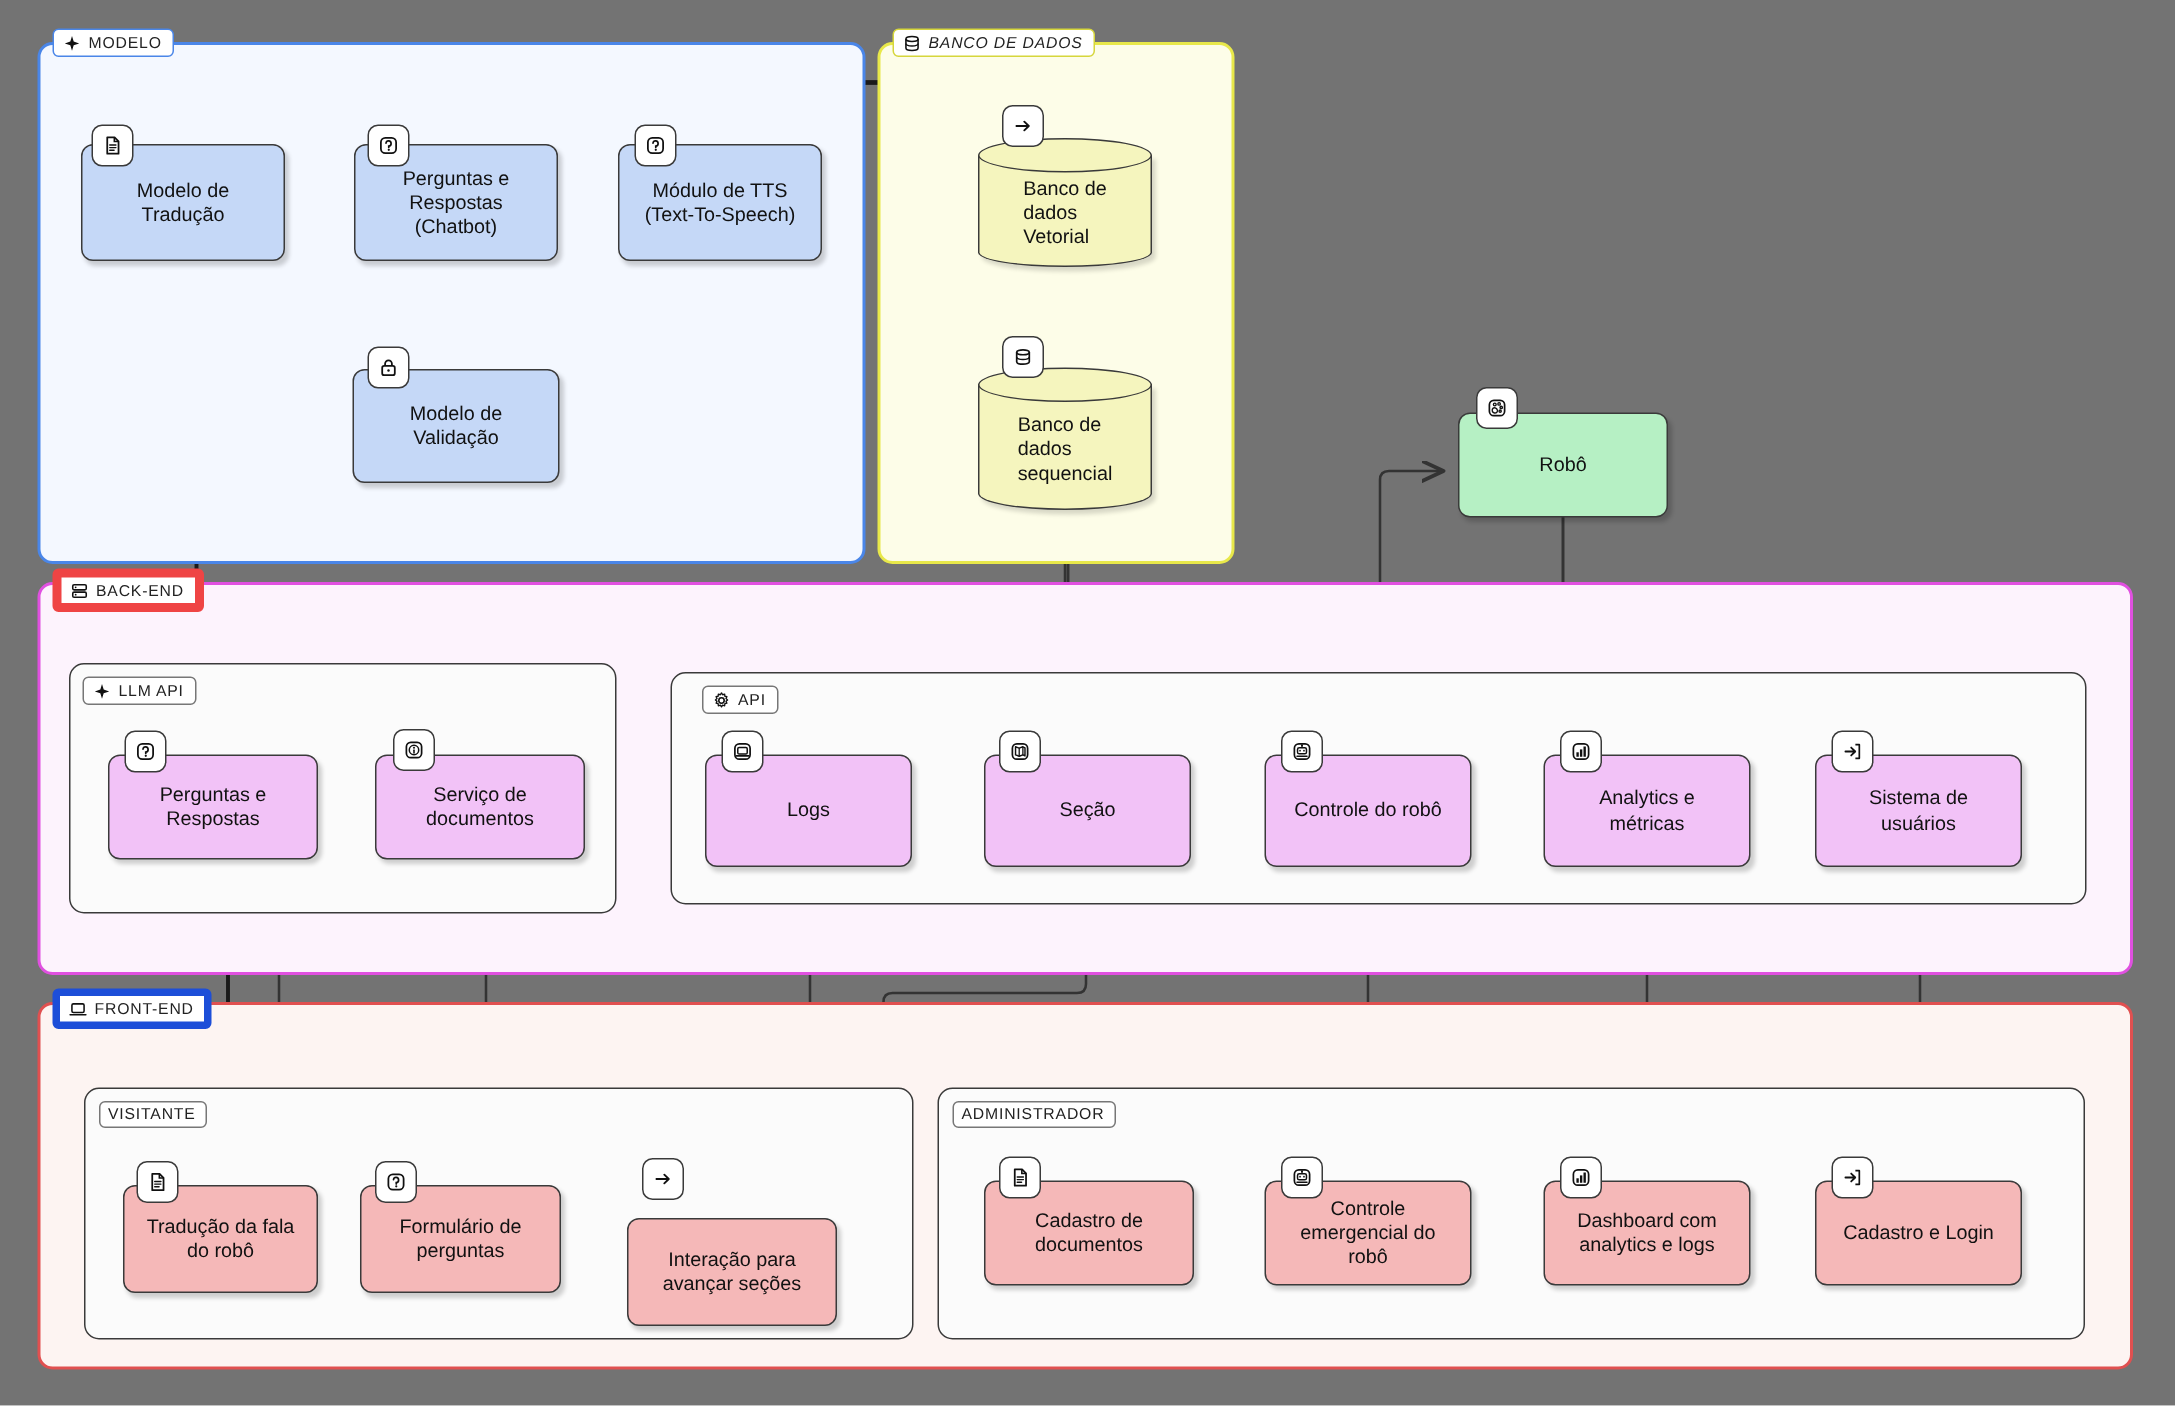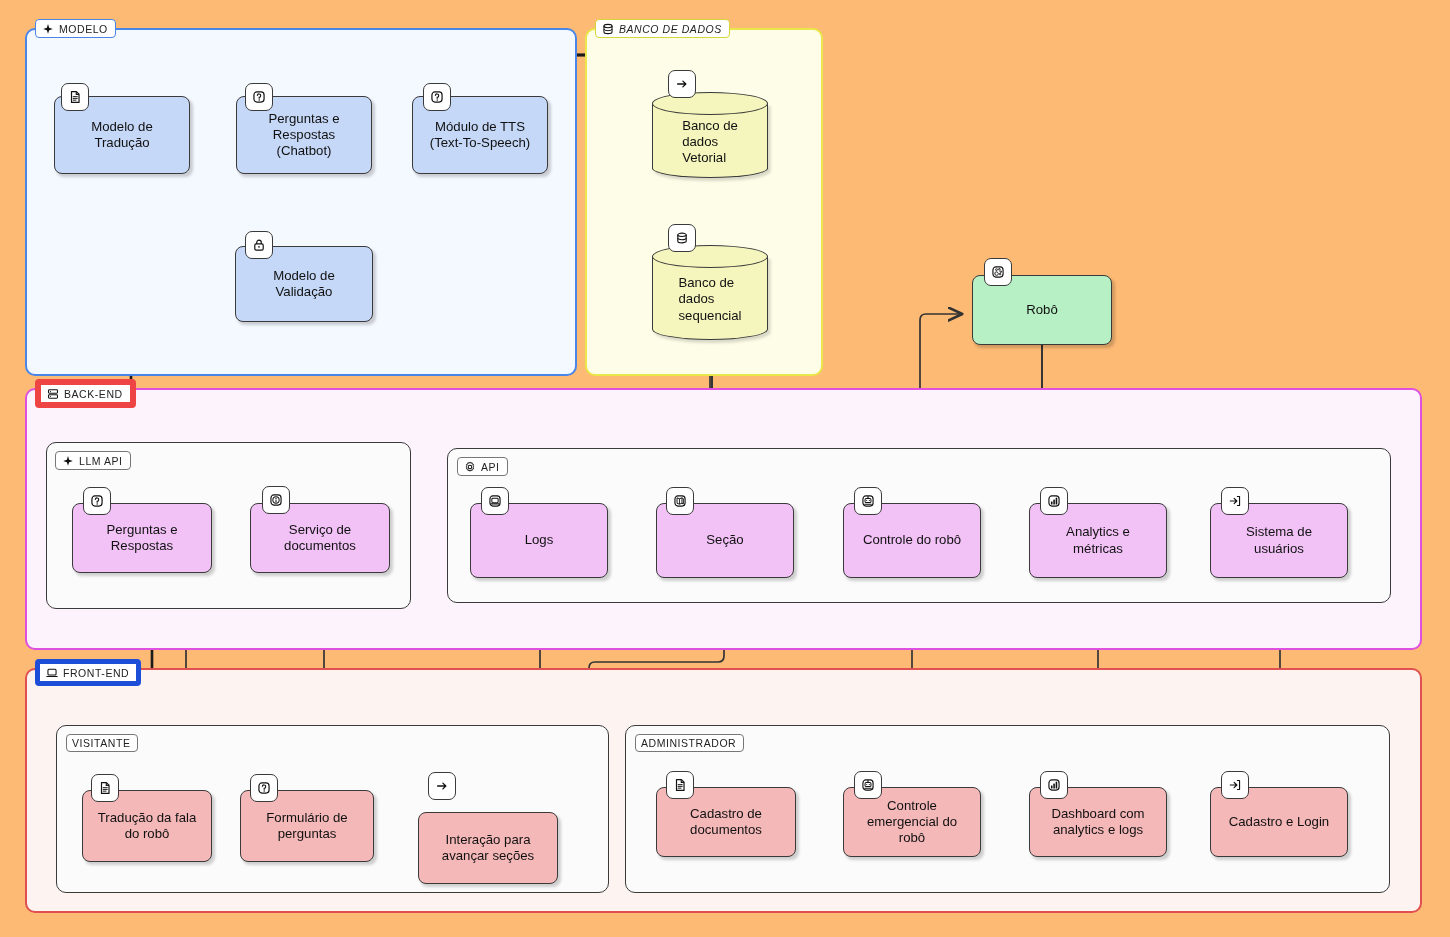--- a/index.html
+++ b/index.html
@@ -1,17 +1,17 @@
 <!DOCTYPE html>
 <html><head>
 <meta charset="utf-8">
 <style>
   html,body{margin:0;padding:0;background:#ffffff;}
   body{font-family:"Liberation Sans",sans-serif;}
-  #stage{position:relative;width:1450px;height:937px;overflow:hidden;background:#fdba74;}
+  #stage{position:relative;width:1450px;height:937px;overflow:hidden;background:#737373;}
   #wires{position:absolute;left:0;top:0;width:1450px;height:937px;pointer-events:none;}
 
   
   .group{position:absolute;box-sizing:border-box;border-radius:10px;}
   .group-label{position:absolute;display:flex;align-items:center;gap:5px;
     background:#fff;border-radius:4px;padding:2px 7px 2px 5px;
     font-size:10.5px;letter-spacing:.55px;color:#222;white-space:nowrap;}
   .group-label .gl-ico{display:inline-flex;width:13px;height:13px;align-items:center;justify-content:center;}
   .group-label .gl-ico svg{display:block;}
 
@@ -181,21 +181,21 @@
       <span class="gl-ico">
         <svg viewBox="0 0 16 16" width="12" height="12">
             <path d="M8 1.4 L9.5 6.3 L14.4 7.9 L9.5 9.5 L8 14.4 L6.5 9.5 L1.6 7.9 L6.5 6.3 Z" fill="#111"></path>
           </svg>
       </span>
       <span>LLM API</span>
     </div>
   </div>
 
   <div class="group g-plain" style="left:447px;top:448px;width:944px;height:155px;">
-    <div class="group-label" style="left:9px;top:8px;">
+    <div class="group-label" style="left:20px;top:8px;">
       <span class="gl-ico">
         <svg viewBox="0 0 16 16" width="12" height="12">
           <circle cx="8" cy="8" r="2.4" fill="none" stroke="#111" stroke-width="1.4"></circle>
           <path d="M8 1.3 L9 2.9 L10.8 2.3 L11 4.2 L12.8 4.6 L12 6.3 L13.4 7.5 L12 8.7 L12.8 10.4 L11 10.8 L10.8 12.7 L9 12.1 L8 13.7 L7 12.1 L5.2 12.7 L5 10.8 L3.2 10.4 L4 8.7 L2.6 7.5 L4 6.3 L3.2 4.6 L5 4.2 L5.2 2.3 L7 2.9 Z" fill="none" stroke="#111" stroke-width="1.2" stroke-linejoin="round"></path>
         </svg>
       </span>
       <span>API</span>
     </div>
   </div>
 

